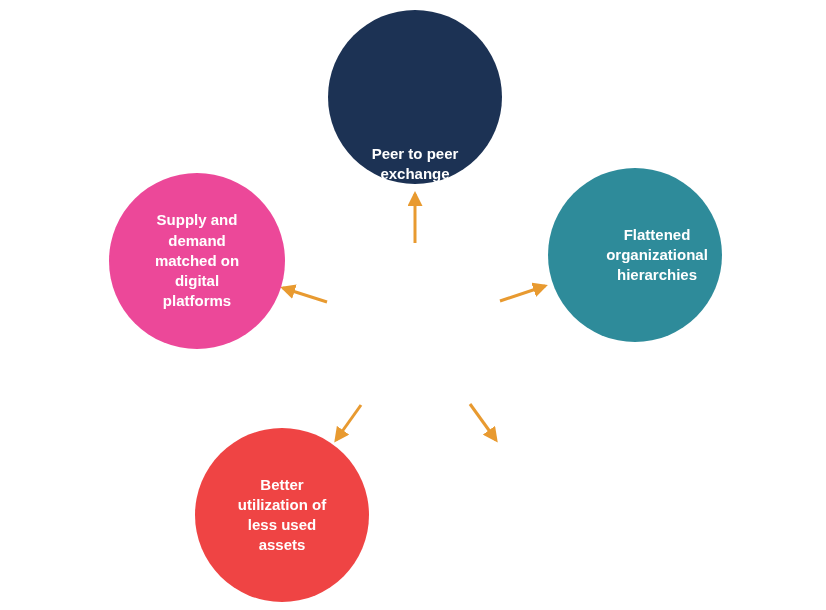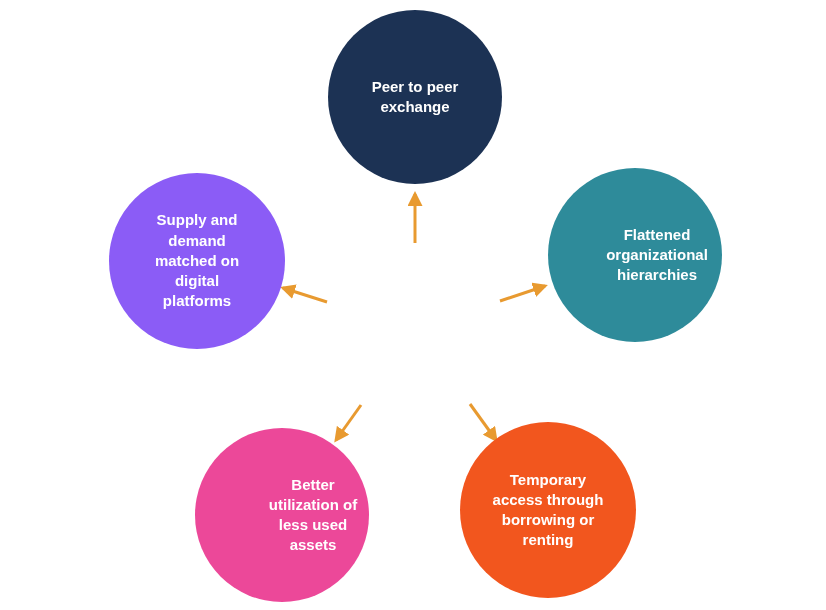--- a/index.html
+++ b/index.html
@@ -64,34 +64,31 @@
         <path d="M 0 0 L 10 5 L 0 10 z" fill="#e89a30"></path>
       </marker>
     </defs>
     <line x1="415" y1="243" x2="415" y2="194" marker-end="url(#arrowhead)"></line>
     <line x1="500" y1="301" x2="545" y2="286" marker-end="url(#arrowhead)"></line>
     <line x1="470" y1="404" x2="496" y2="440" marker-end="url(#arrowhead)"></line>
     <line x1="361" y1="405" x2="336" y2="440" marker-end="url(#arrowhead)"></line>
     <line x1="327" y1="302" x2="283" y2="288" marker-end="url(#arrowhead)"></line>
   </svg>
 
-  <div class="node" id="node-top" style="background-color: rgb(28, 50, 84);">
+  <div class="node" id="node-top" style="background-color: rgb(28, 50, 84); align-items: flex-end;">
     <span class="label">Peer to peer exchange</span>
   </div>
 
   <div class="node" id="node-ur" style="background-color: rgb(46, 139, 154); justify-content: flex-end;">
     <span class="label">Flattened organizational hierarchies</span>
   </div>
 
-  <div class="node" id="node-lr" style="background-color: rgb(242, 86, 30);">
-    <span class="label">Temporary access through borrowing or renting</span>
-  </div>
 
-  <div class="node" id="node-ll" style="background-color: #ec4899; justify-content: flex-end;">
+  <div class="node" id="node-ll" style="background-color: #ef4444;">
     <span class="label">Better utilization of less used assets</span>
   </div>
 
-  <div class="node" id="node-ul" style="background-color: #8b5cf6;">
+  <div class="node" id="node-ul" style="background-color: #ec4899;">
     <span class="label">Supply and demand matched on digital platforms</span>
   </div>
 
 
 </div>
 
 </body></html>

